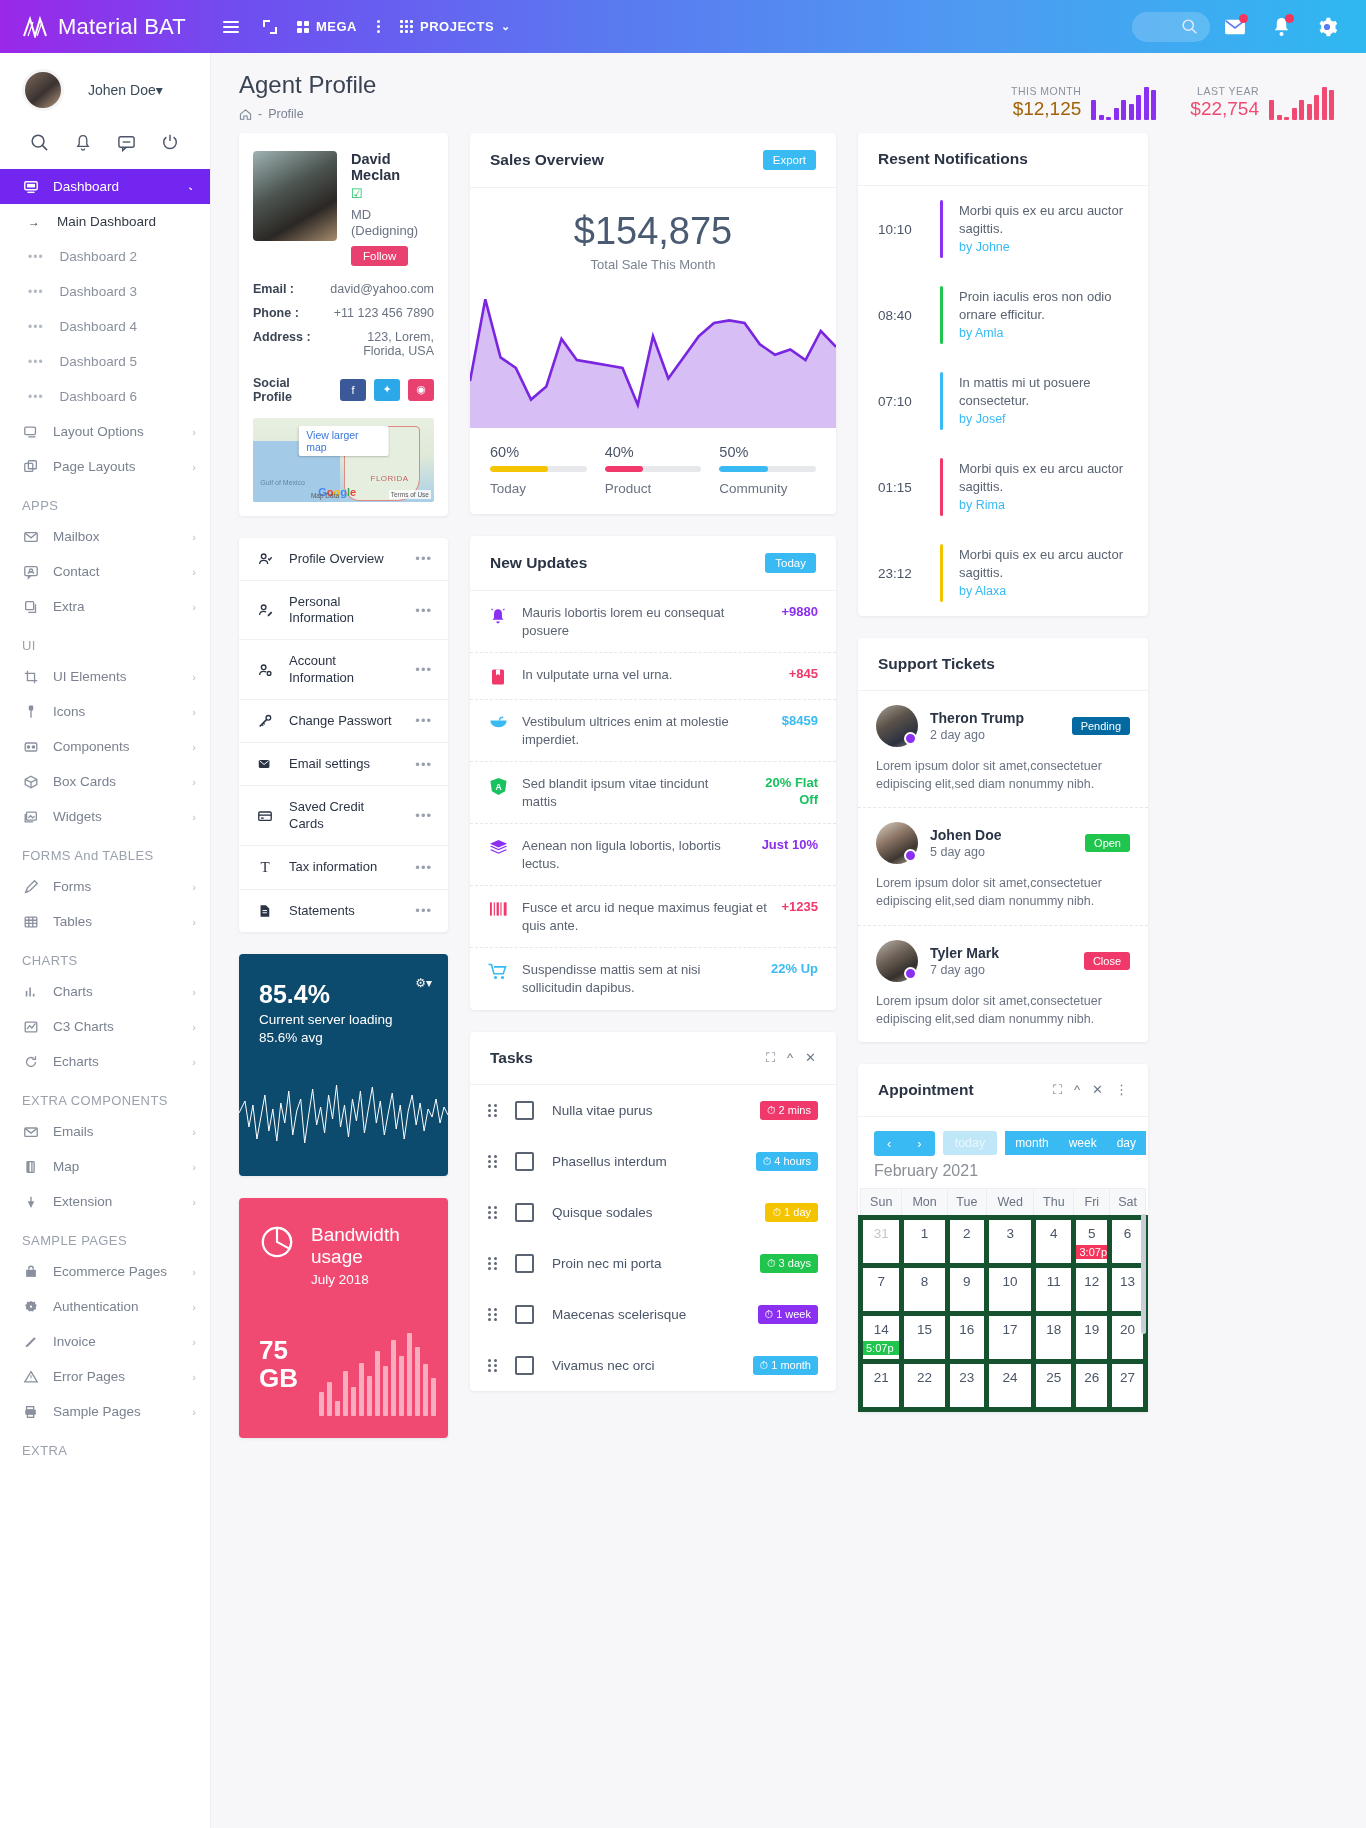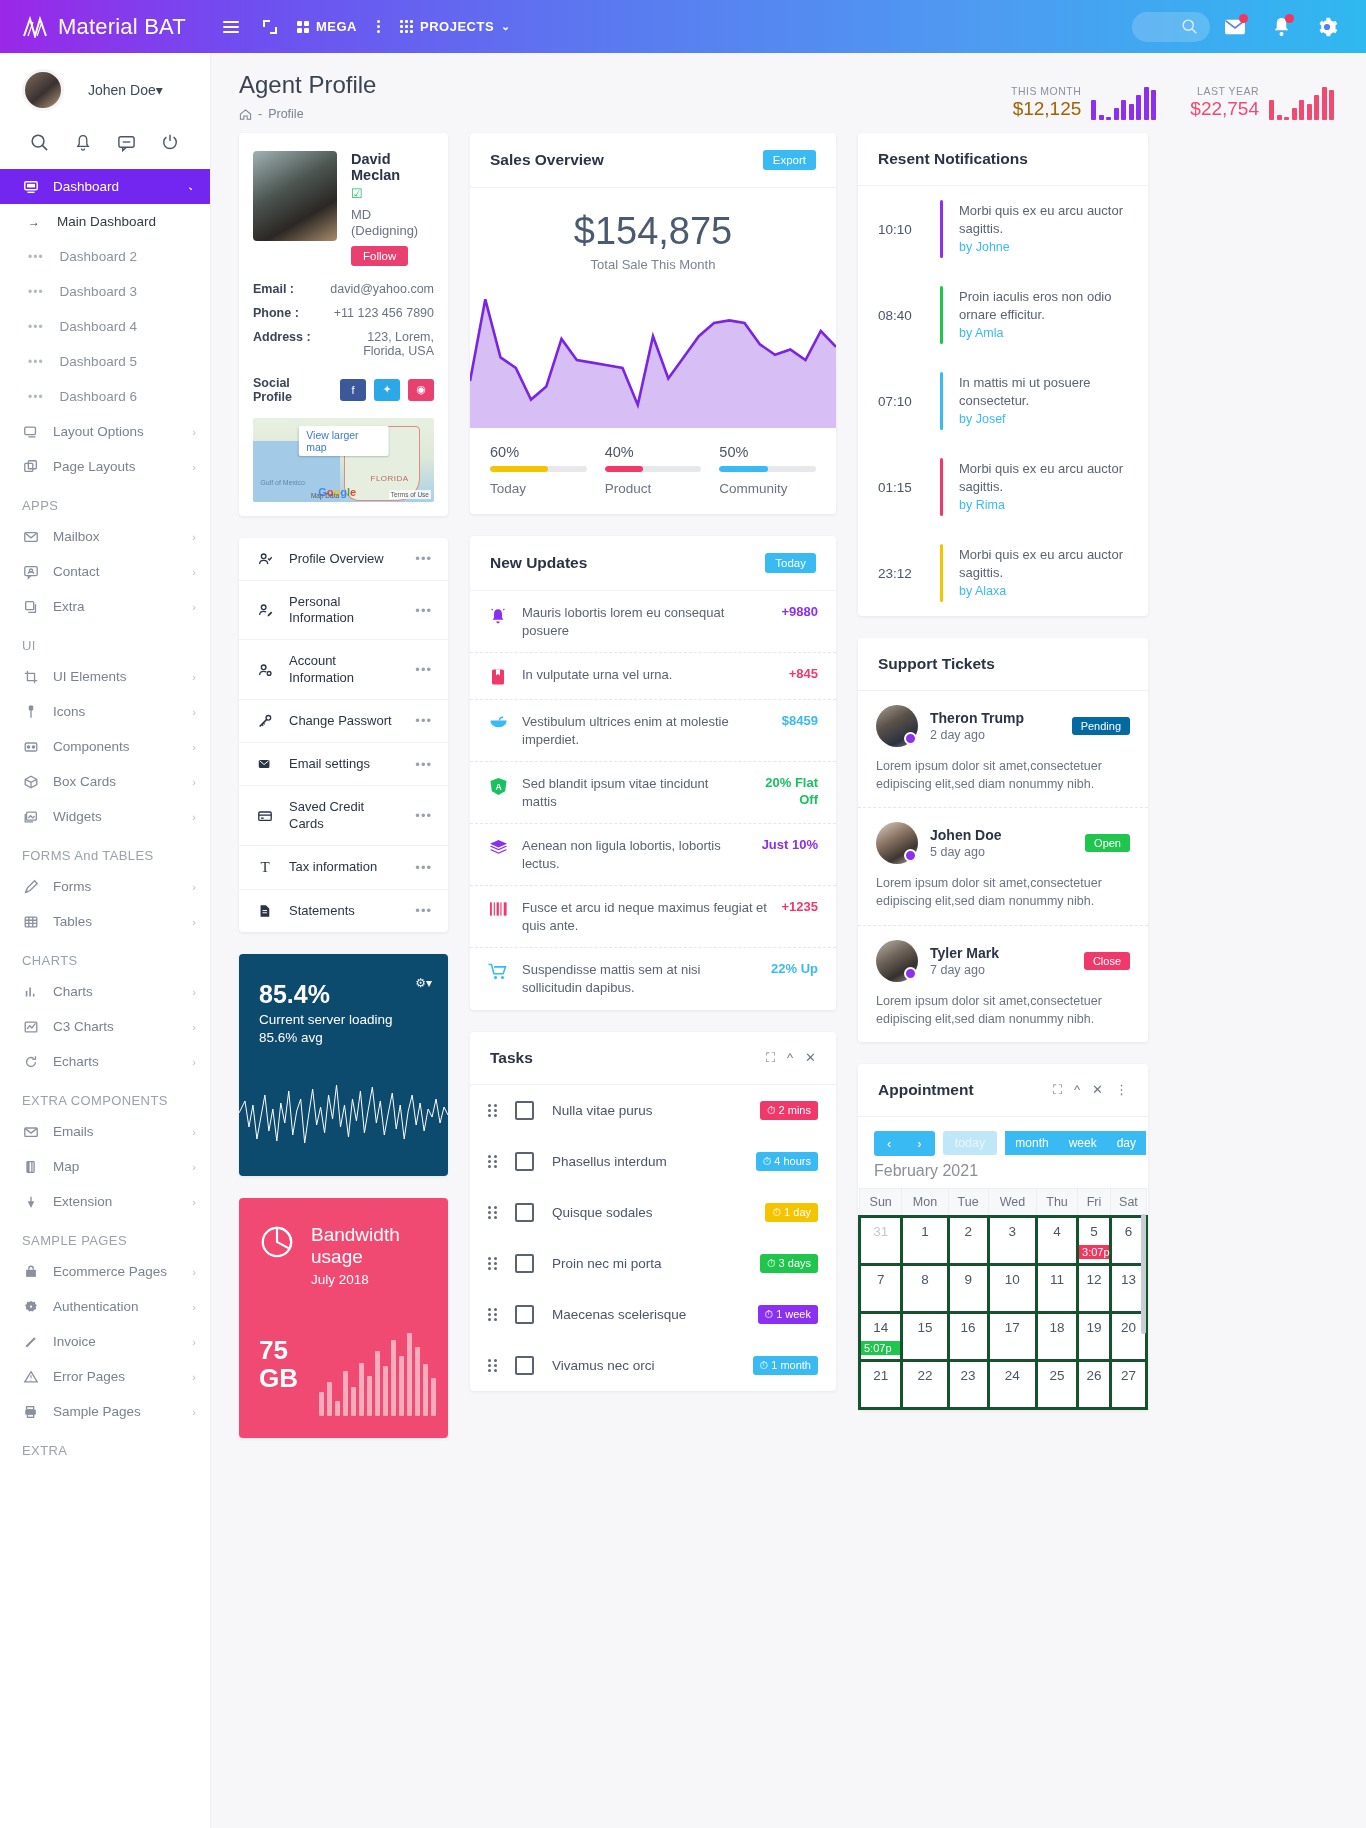--- a/index.html
+++ b/index.html
@@ -165,21 +165,21 @@
   .tk-st{margin-left:auto;color:#fff;font-size:11px;padding:3px 9px;border-radius:3px;}
   .tk-txt{font-size:12.5px;color:#6b7383;line-height:1.45;margin-top:10px;}
   
   .cal-top{display:flex;align-items:center;gap:8px;padding:14px 16px 4px;}
   .cal-nav{background:#39baf2;border-radius:3px;display:flex;color:#fff;}
   .cal-nav span{padding:5px 13px;font-size:13px;cursor:pointer;}
   .cal-today{background:#bfe7f8;color:#e9f6fd;font-size:12.5px;padding:5px 12px;border-radius:3px;cursor:pointer;}
   .cal-month{font-size:16px;color:#8a8f96;padding:2px 16px 8px;}
   .cal-grid{width:100%;border-collapse:collapse;}
   .cal-grid th{font-size:12.5px;color:#6b7383;font-weight:normal;background:#f7f8fa;border:1px solid #eceef2;padding:6px 0;}
-  .cal-grid td{height:48px;border:3px solid #14532d;vertical-align:top;text-align:center;font-size:13.5px;color:#4a5568;padding-top:6px;position:relative;}
+  .cal-grid td{height:48px;border:5px solid #14532d;vertical-align:top;text-align:center;font-size:13.5px;color:#4a5568;padding-top:6px;position:relative;}
   .cal-grid td.mute{color:#c3c8d0;}
   .ev{position:absolute;left:0;right:0;bottom:4px;font-size:11px;color:#fff;padding:1px 3px;text-align:left;}
   .ev.red{background:#f5365c;} .ev.green{background:#1fc54d;}
   .cal-scroll{position:absolute;right:2px;top:150px;width:5px;height:120px;background:#c9ced6;border-radius:3px;}
   svg{display:block;}
 </style>
 </head>
 <body>
 
 <div class="topnav">

